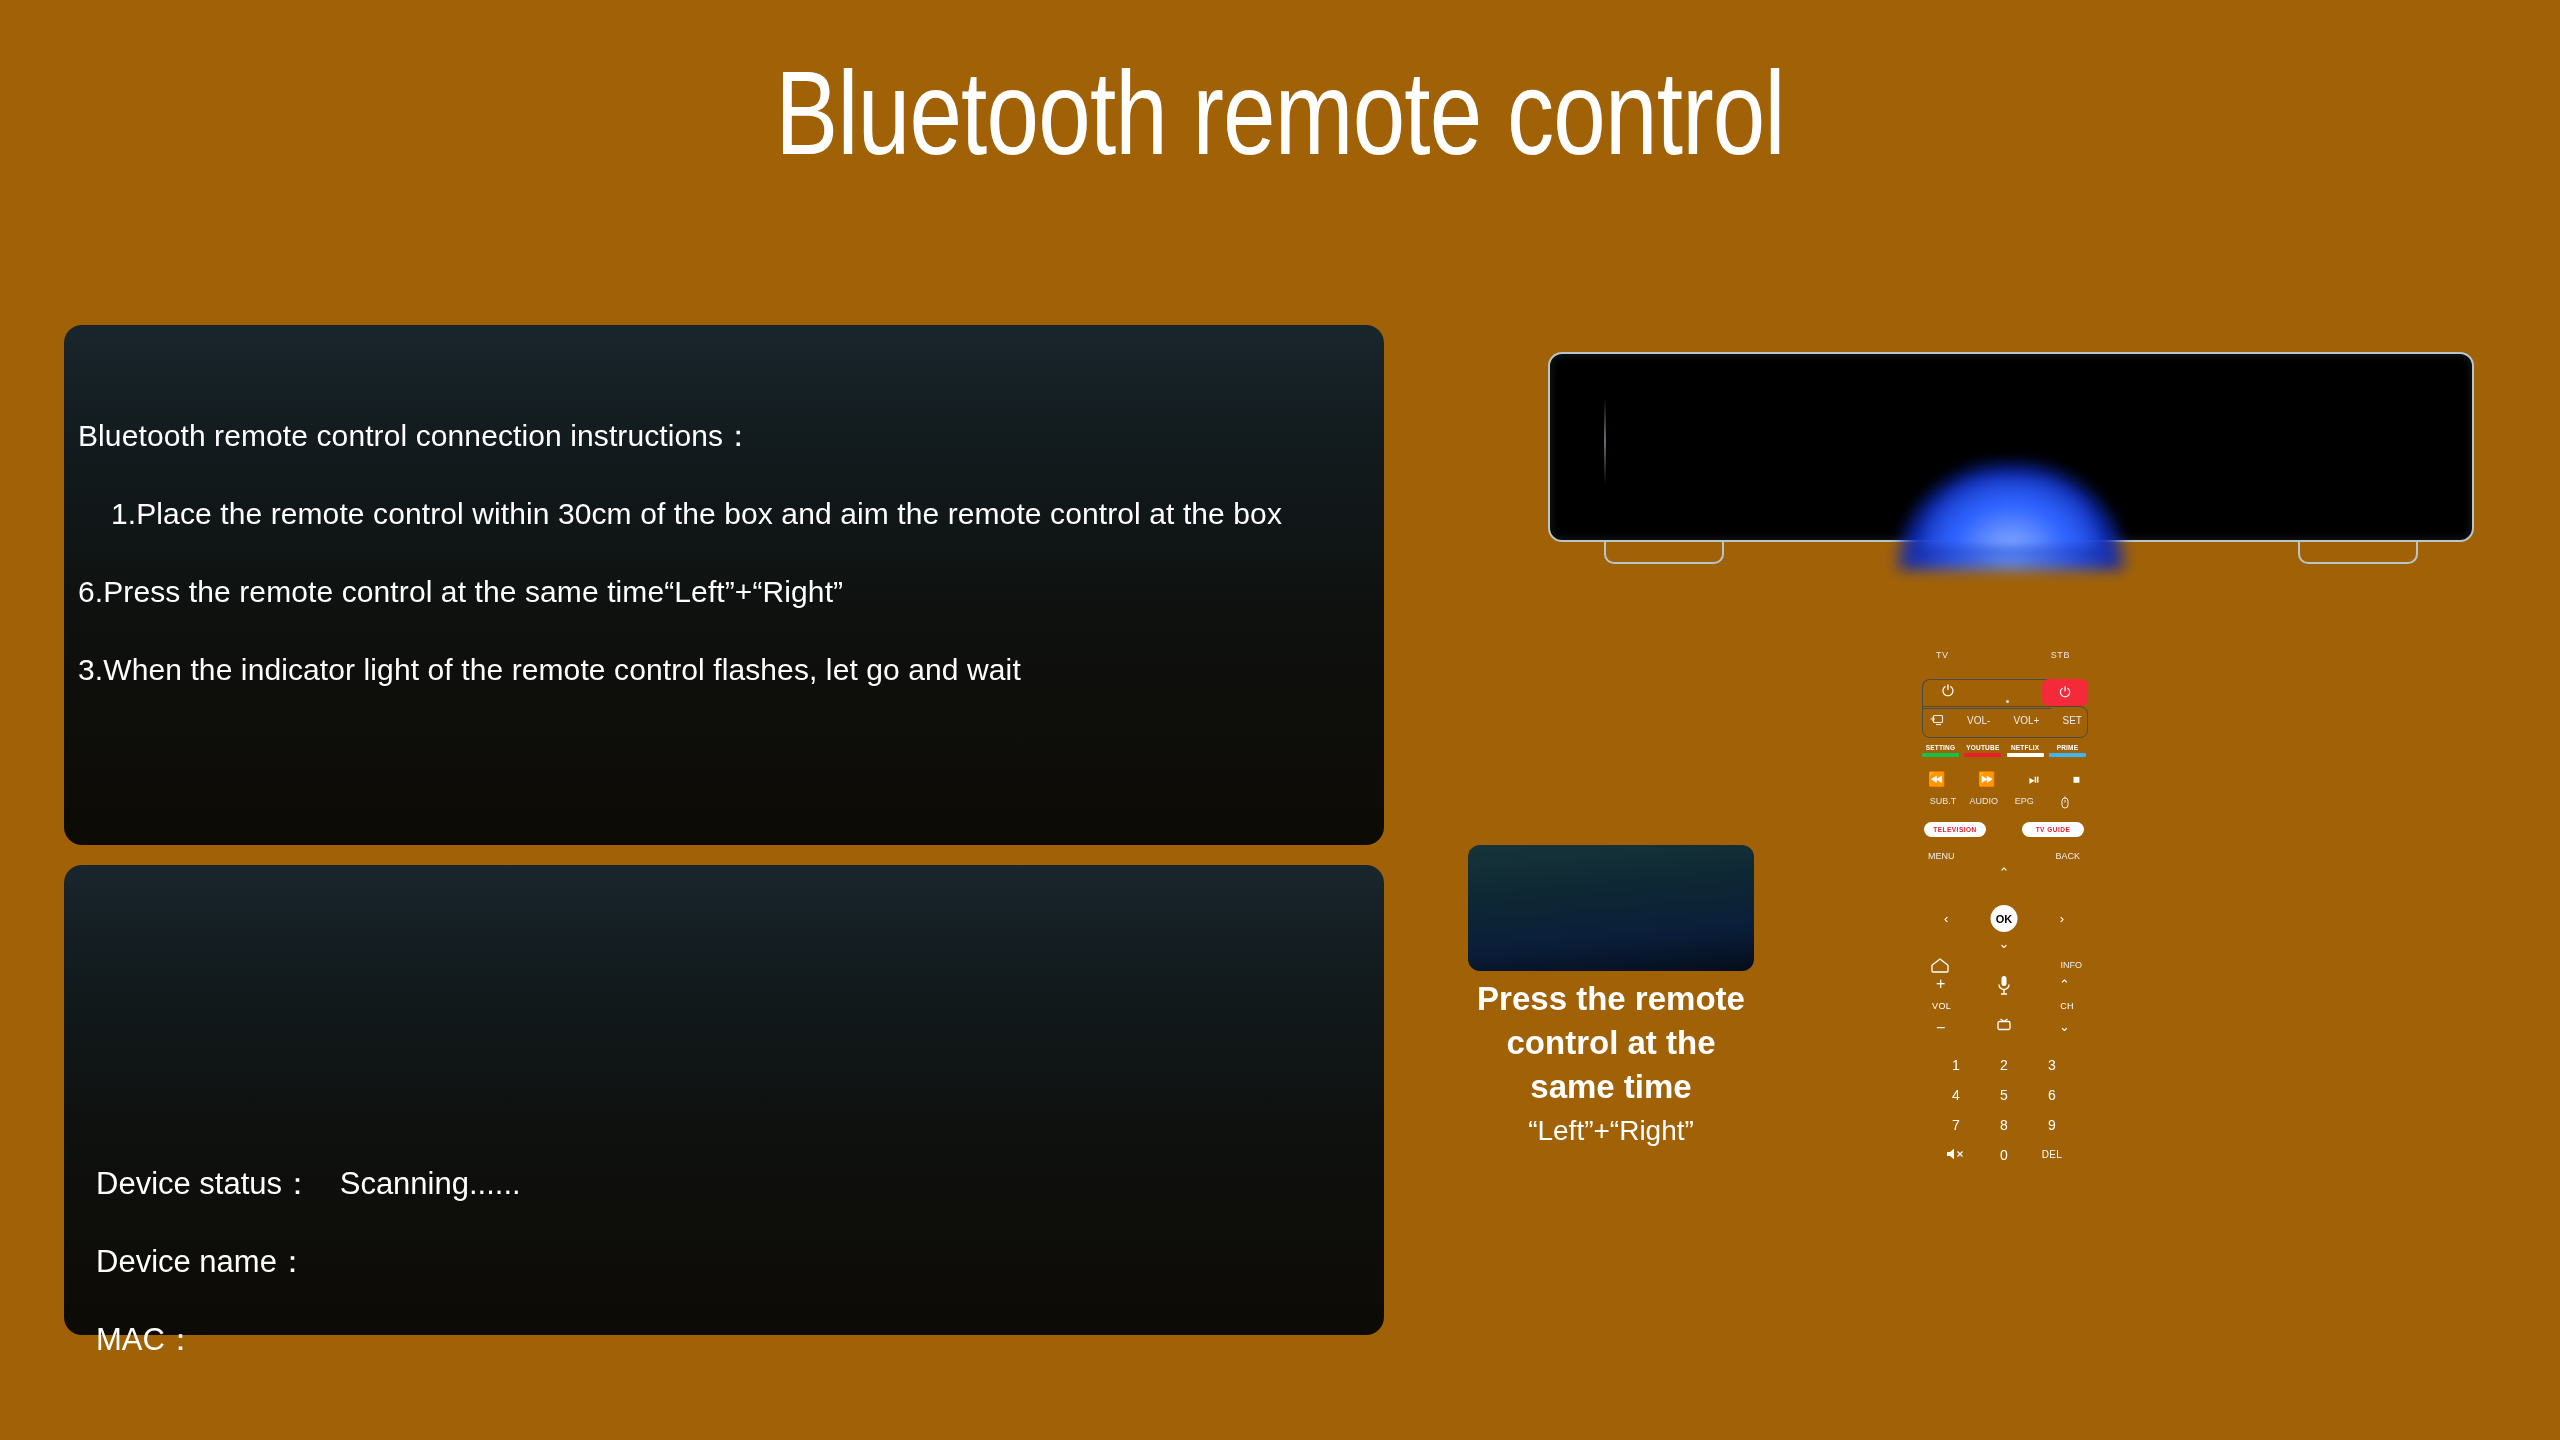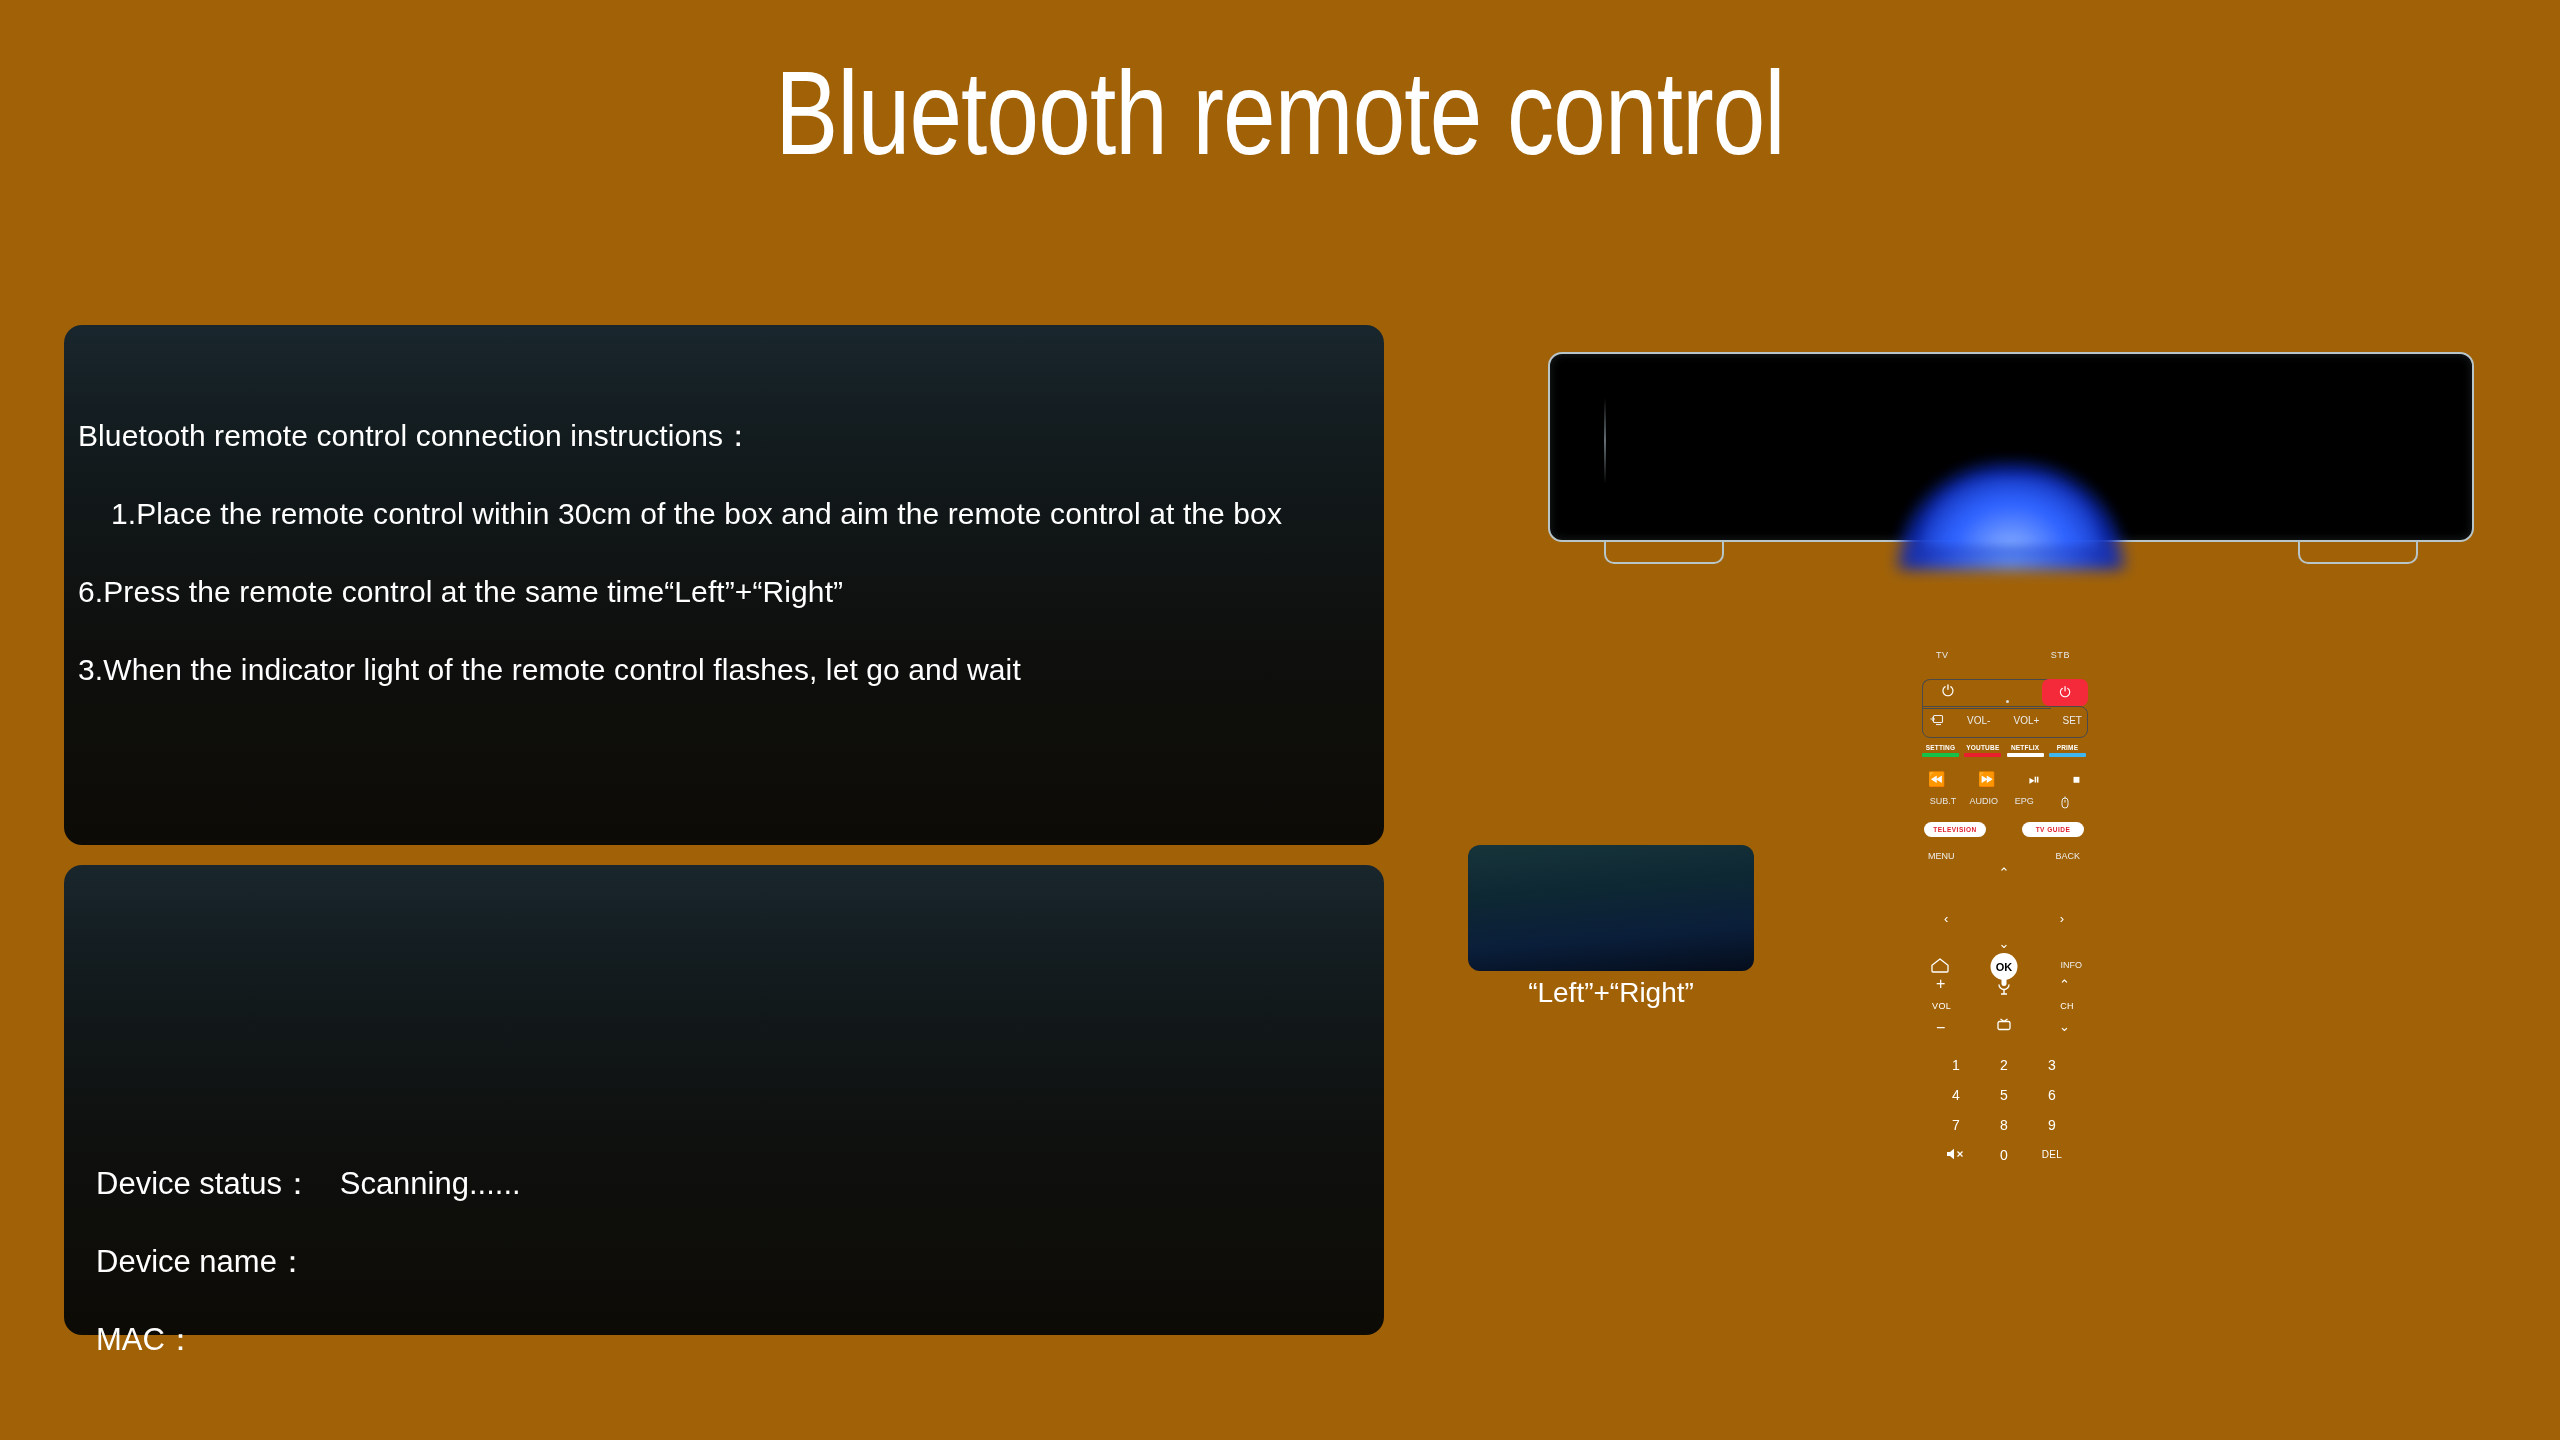--- a/index.html
+++ b/index.html
@@ -142,21 +142,21 @@
 
   
   #rc-dpad{position:relative;height:110px;margin-top:2px;}
   #rc-up{position:absolute;left:50%;top:2px;transform:translateX(-50%);font-size:13px;color:#fff;}
   #rc-down{position:absolute;left:50%;bottom:22px;transform:translateX(-50%);font-size:13px;color:#fff;}
   #rc-left{position:absolute;left:28px;top:48px;font-size:13px;color:#fff;}
   #rc-right{position:absolute;right:28px;top:48px;font-size:13px;color:#fff;}
   #rc-ok{
     position:absolute;left:50%;top:42px;transform:translateX(-50%);
     width:27px;height:27px;border-radius:50%;background:#fff;color:#000;
-    font-size:11px;font-weight:700;display:flex;align-items:center;justify-content:center;margin-top:48px;
+    font-size:11px;font-weight:700;display:flex;align-items:center;justify-content:center;
   }
   #rc-home{position:absolute;left:14px;bottom:0px;}
   #rc-info{position:absolute;right:10px;bottom:3px;font-size:9px;color:#ededed;}
 
   
   #rc-volch{position:relative;height:74px;margin-top:2px;}
   #rc-vol-plus{position:absolute;left:20px;top:0;font-size:16px;}
   #rc-vol-label{position:absolute;left:16px;top:26px;font-size:9px;letter-spacing:.4px;}
   #rc-vol-minus{position:absolute;left:20px;top:44px;font-size:16px;}
   #rc-ch-up{position:absolute;right:22px;top:2px;font-size:13px;}
@@ -209,20 +209,25 @@
       <div id="stb-side-seam"></div>
       <div id="stb-led"></div>
       <div id="stb-led-core"></div>
     </div>
     <div class="stb-foot" id="stb-foot-left"></div>
     <div class="stb-foot" id="stb-foot-right"></div>
   </div>
 
   <div id="callout">
     <div id="callout-image"></div>
+    <div id="callout-text">
+      <div>Press the remote</div>
+      <div>control at the</div>
+      <div>same time</div>
+    </div>
     <div id="callout-sub">“Left”+“Right”</div>
   </div>
 
   <div id="remote">
 
     <div id="rc-top-labels">
       <span>TV</span>
       <span>STB</span>
     </div>
 

